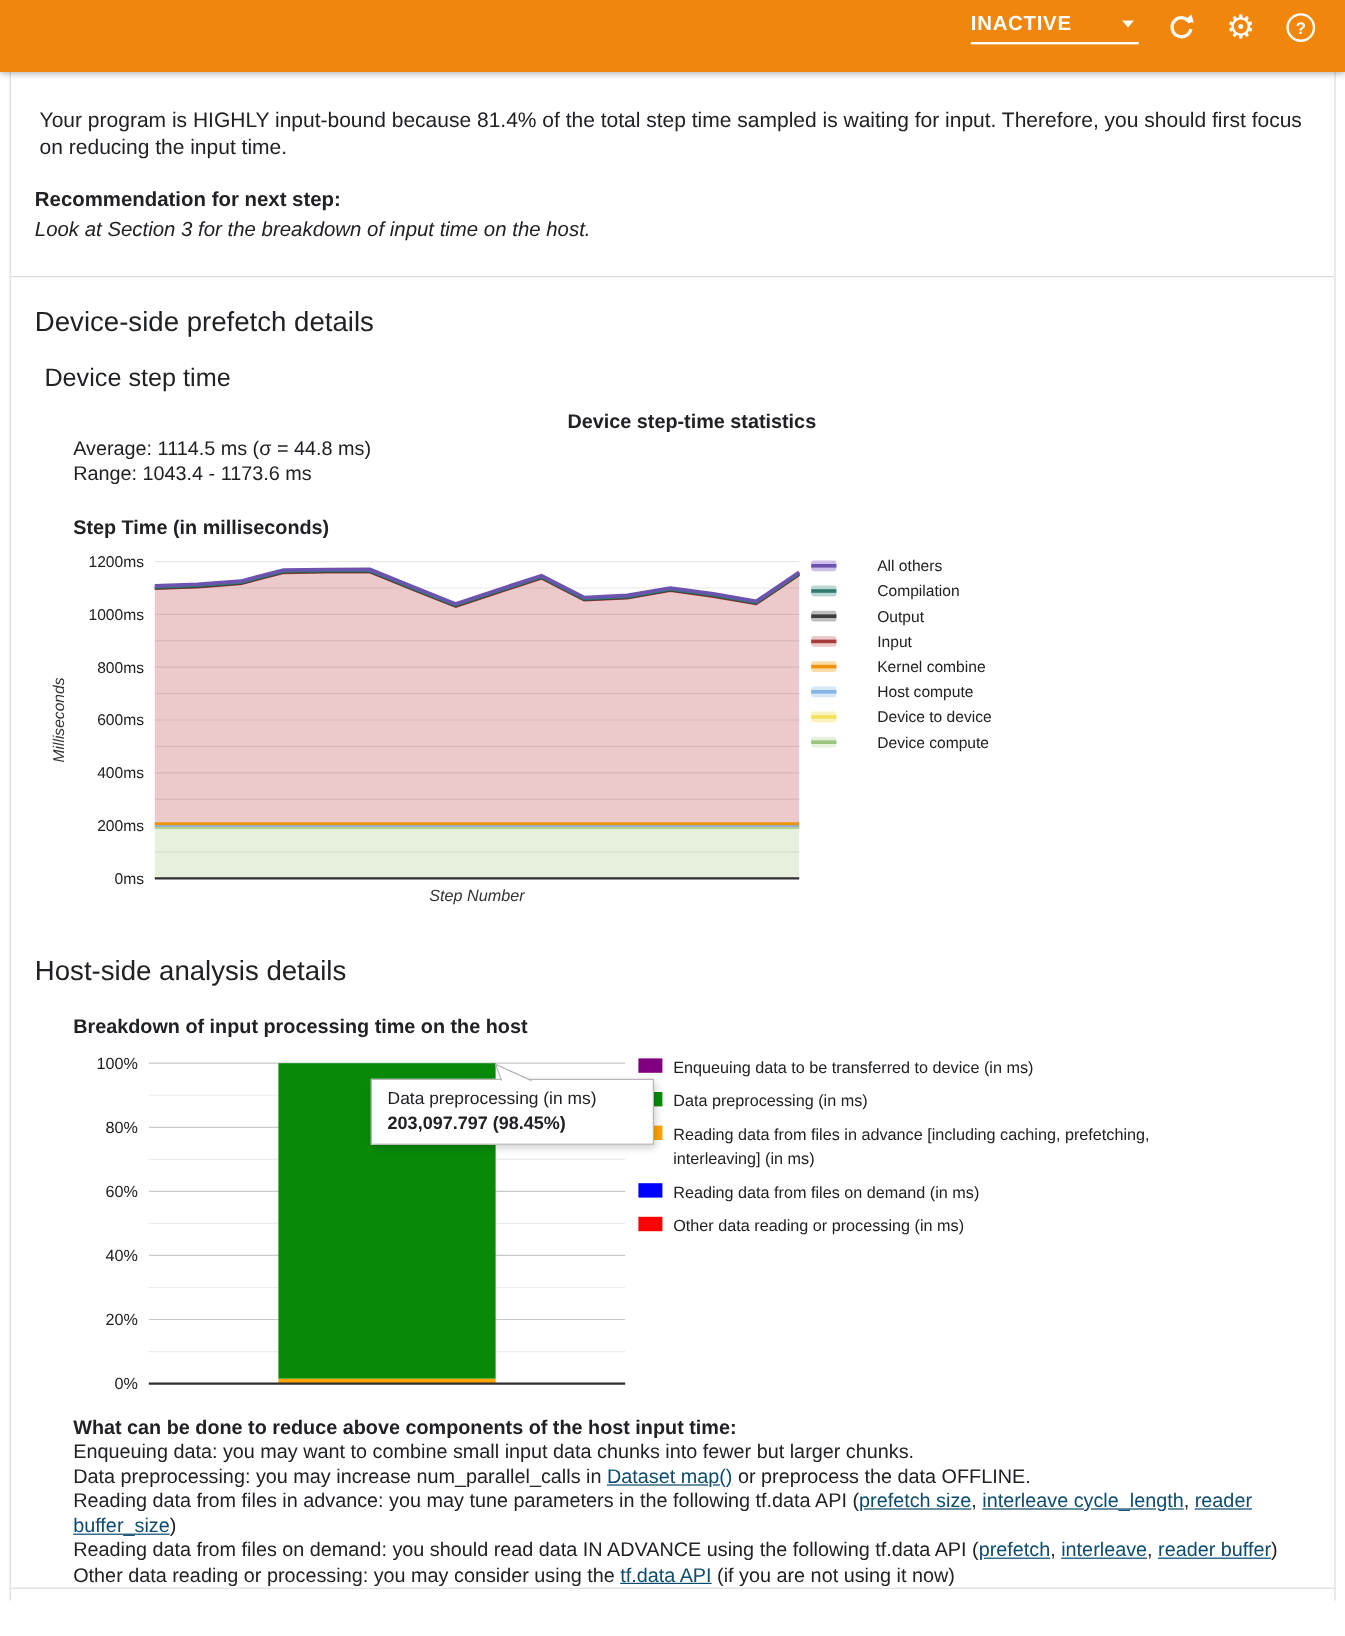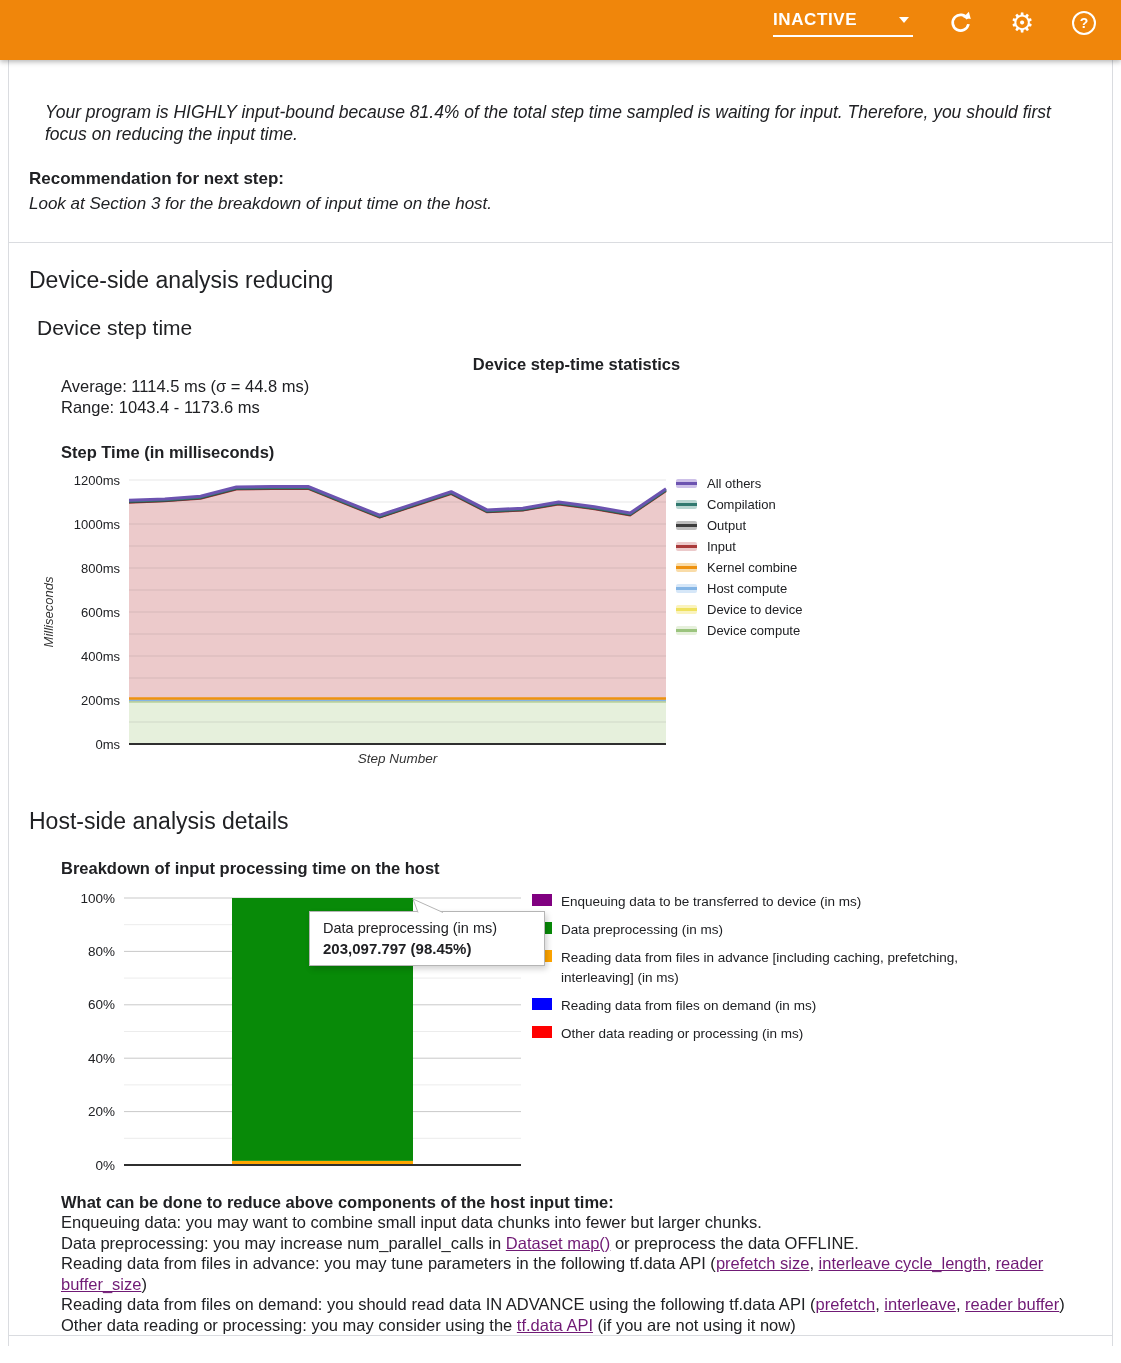--- a/index.html
+++ b/index.html
@@ -1,63 +1,63 @@
 <!DOCTYPE html>
 <html><head>
 <meta charset="utf-8">
 <style>
   html,body{margin:0;padding:0;background:#fff;}
   body{width:1121px;font-family:"Liberation Sans",sans-serif;color:#202124;}
   .appbar{height:60px;background:#F0860B;position:relative;box-shadow:0 2px 5px rgba(0,0,0,.28);}
-  .appbar-right{position:absolute;right:22px;top:0;height:46px;display:flex;align-items:center;gap:32px;}
+  .appbar-right{position:absolute;right:22px;top:0;height:46px;display:flex;align-items:center;gap:20px;}
   .run-select{width:140px;display:flex;align-items:center;justify-content:space-between;
     border-bottom:2px solid #fff;padding-bottom:5px;cursor:pointer;}
   .run-select .lbl{color:#fff;font-size:17px;font-weight:bold;letter-spacing:.6px;}
   .caret{width:0;height:0;border-left:5px solid transparent;border-right:5px solid transparent;border-top:6px solid #fff;margin-right:4px;}
   .iconbtn{width:30px;height:30px;display:flex;align-items:center;justify-content:center;cursor:pointer;}
   .gear-glyph{color:#fff;font-size:27px;line-height:1;}
   .help-circle{width:20px;height:20px;border:2.4px solid #fff;border-radius:50%;display:flex;align-items:center;justify-content:center;
     color:#fff;font-weight:bold;font-size:14px;}
   .card{margin:0 8px;border-left:1px solid #dadce0;border-right:1px solid #dadce0;background:#fff;}
   .divider{border-top:1px solid #dadce0;}
   section{padding:0 20px;}
   .sec-summary{padding-top:25px;padding-bottom:28px;}
   h1{font-size:25px;font-weight:400;margin:0 0 9px 0;}
   h2{font-size:23px;font-weight:400;margin:0;}
   h3{font-size:21px;font-weight:400;margin:22px 0 0 8px;}
-  .lead{font-style:italic;font-size:17.5px;line-height:22px;margin:16px;max-width:1060px;}
+  .lead{font-size:17.5px;line-height:22px;margin:4px;max-width:1060px;}
   .reco-label{font-weight:bold;font-size:17px;margin-top:24px;}
   .reco{font-style:italic;font-size:17px;margin-top:5px;}
   .sec-device{padding-top:24px;padding-bottom:8px;}
   .stats{margin:14px 0 0 32px;font-size:16.5px;line-height:21.5px;}
   .stats .t{font-weight:bold;text-align:center;}
   .chart-title{font-weight:bold;font-size:16.5px;margin:24px 0 0 32px;}
   .chartwrap{position:relative;margin-top:6px;}
   #chart1wrap{height:312px;}
   #chart2wrap{height:296px;}
   .chartwrap svg{position:absolute;left:0;top:0;}
   .legend{position:absolute;display:flex;flex-direction:column;}
   #legend1{left:647px;top:9px;gap:8px;}
   #legend2{left:503px;top:8px;gap:8px;width:440px;}
   .lg1-item{display:flex;align-items:center;gap:10px;height:13px;}
   .lg1-sw{width:21px;height:9px;border-radius:2px;position:relative;flex:0 0 auto;}
   .lg1-sw i{position:absolute;left:0;right:0;top:3px;height:3px;display:block;}
-  .lg1-lb{font-size:13px;}
+  .lg1-lb{font-size:13px;margin-left:24px;}
   .lg2-item{display:flex;align-items:flex-start;gap:9px;}
   .lg2-sw{width:20px;height:12px;margin-top:2px;flex:0 0 auto;}
   .lg2-lb{font-size:13.5px;line-height:20px;}
   .tooltip{position:absolute;left:280px;top:27px;width:208px;background:#fff;border:1px solid #b5b5b5;
     box-shadow:2px 3px 6px rgba(0,0,0,.18);padding:8px 13px;z-index:4;}
   .tooltip .l1{font-size:14.5px;color:#202124;}
   .tooltip .l2{font-size:15px;font-weight:bold;margin-top:4px;}
   .beak{position:absolute;left:0;top:0;z-index:5;pointer-events:none;}
   .sec-host{padding-top:20px;padding-bottom:0;}
   .advice{margin:12px 0 0 32px;font-size:16.5px;line-height:20.5px;max-width:1020px;}
   .advice .head{font-weight:bold;}
-  .advice a{color:#701a75;text-decoration:underline;}
+  .advice a{color:#0c4a6e;text-decoration:underline;}
   .bottom-space{height:10px;}
 </style>
 </head>
 <body>
 
 <header class="appbar">
   <div class="appbar-right">
     <div class="run-select">
       <span class="lbl">INACTIVE</span>
       <span class="caret"></span>
@@ -81,21 +81,21 @@
 
   <section class="sec-summary">
     <p class="lead">Your program is HIGHLY input-bound because 81.4% of the total step time sampled is waiting for input. Therefore, you should first focus on reducing the input time.</p>
     <div class="reco-label">Recommendation for next step:</div>
     <div class="reco">Look at Section 3 for the breakdown of input time on the host.</div>
   </section>
 
   <div class="divider"></div>
 
   <section class="sec-device">
-    <h2>Device-side analysis reducing</h2>
+    <h2>Device-side prefetch details</h2>
     <h3>Device step time</h3>
     <div class="stats">
       <div class="t">Device step-time statistics</div>
       <div>Average: 1114.5 ms (σ = 44.8 ms)</div>
       <div>Range: 1043.4 - 1173.6 ms</div>
     </div>
     <div class="chart-title">Step Time (in milliseconds)</div>
     <div class="chartwrap" id="chart1wrap">
       <svg id="chart1" width="1080" height="312">
           <polygon points="100,233.54 135.8,233.54 171.6,233.54 207.39999999999998,233.54 243.2,233.54 279,233.54 314.79999999999995,233.54 350.59999999999997,233.54 386.4,233.54 422.2,233.54 458,233.54 493.79999999999995,233.54 529.5999999999999,233.54 565.4,233.54 601.1999999999999,233.54 637,233.54 637,276 601.1999999999999,276 565.4,276 529.5999999999999,276 493.79999999999995,276 458,276 422.2,276 386.4,276 350.59999999999997,276 314.79999999999995,276 279,276 243.2,276 207.39999999999998,276 171.6,276 135.8,276 100,276 " fill="#E6F0DC" stroke="none"></polygon>

